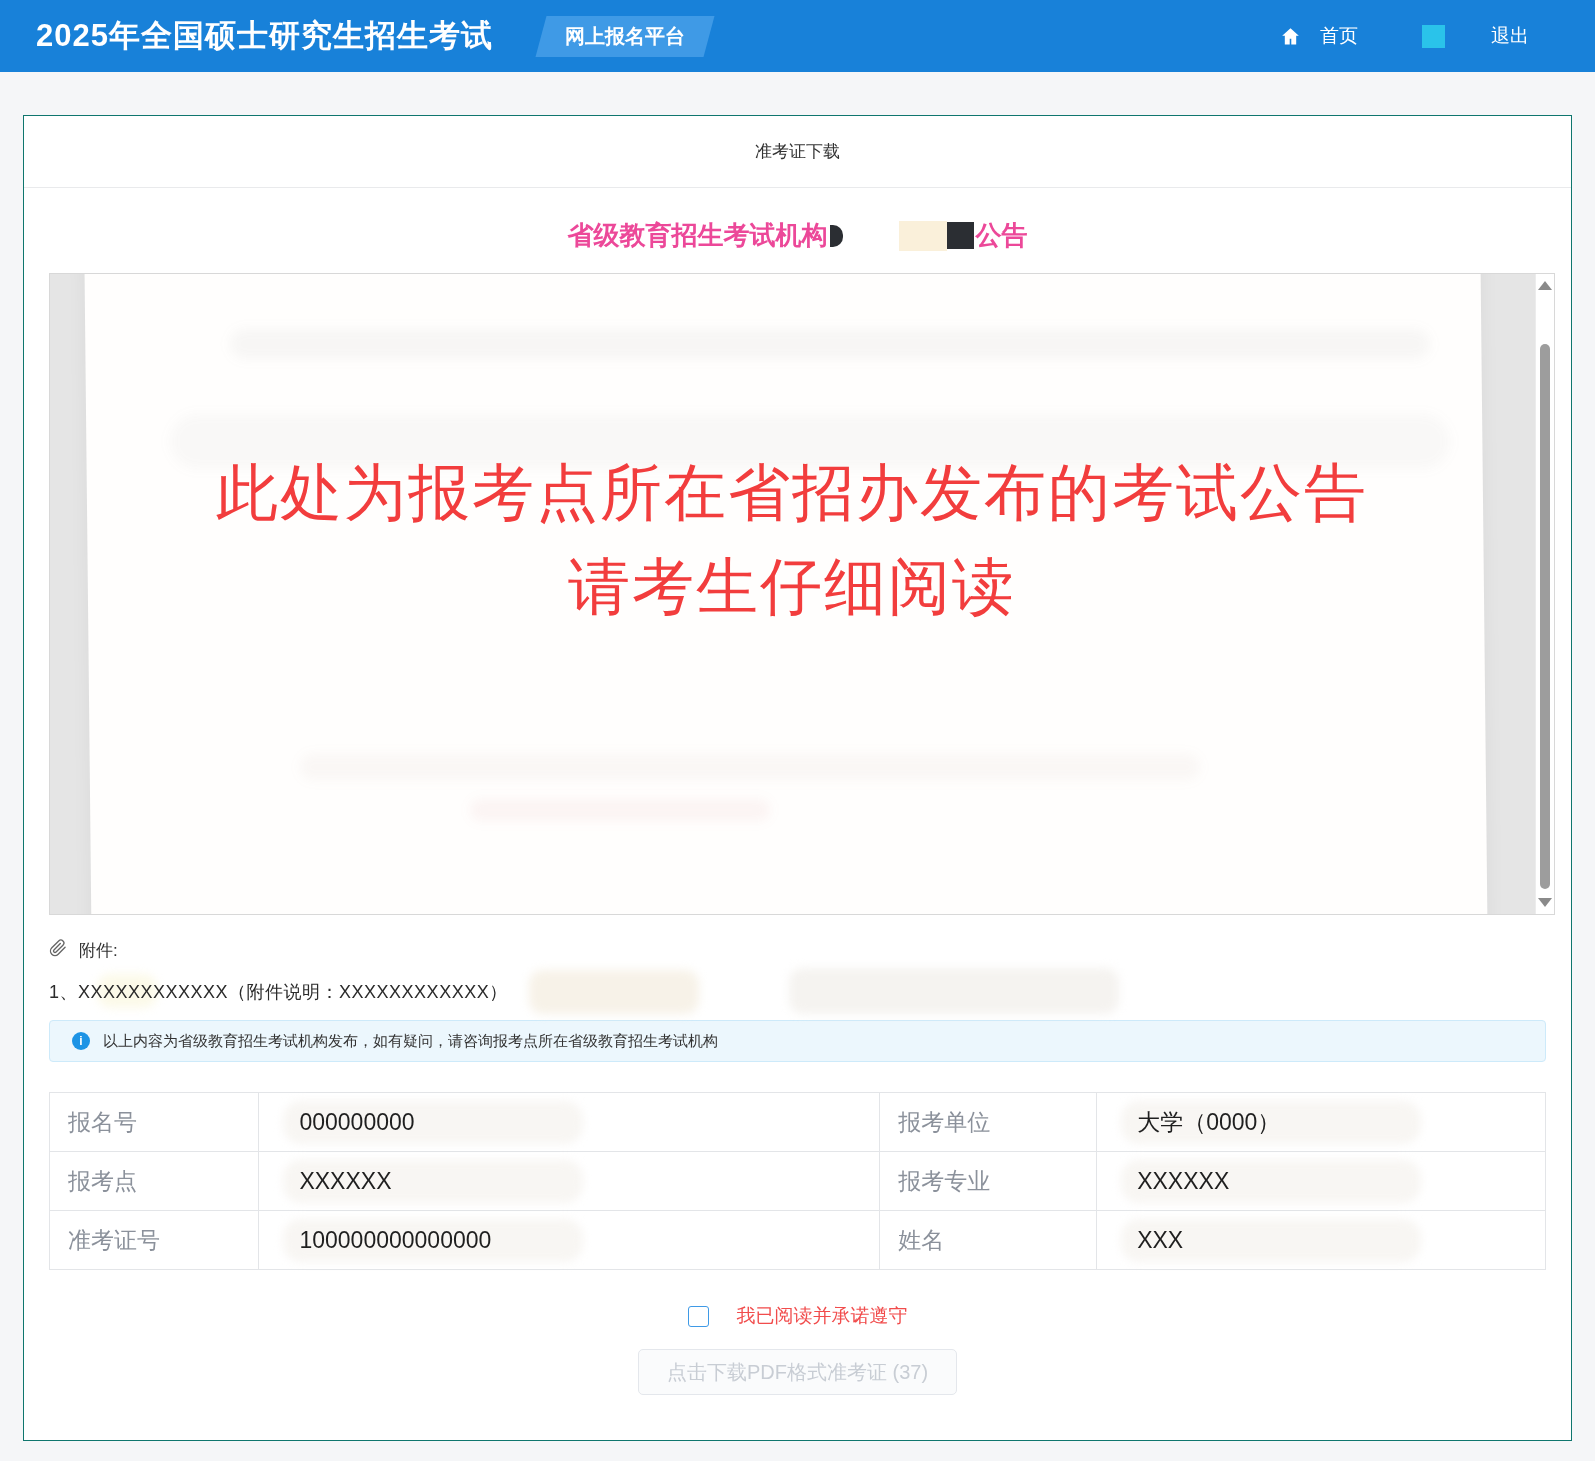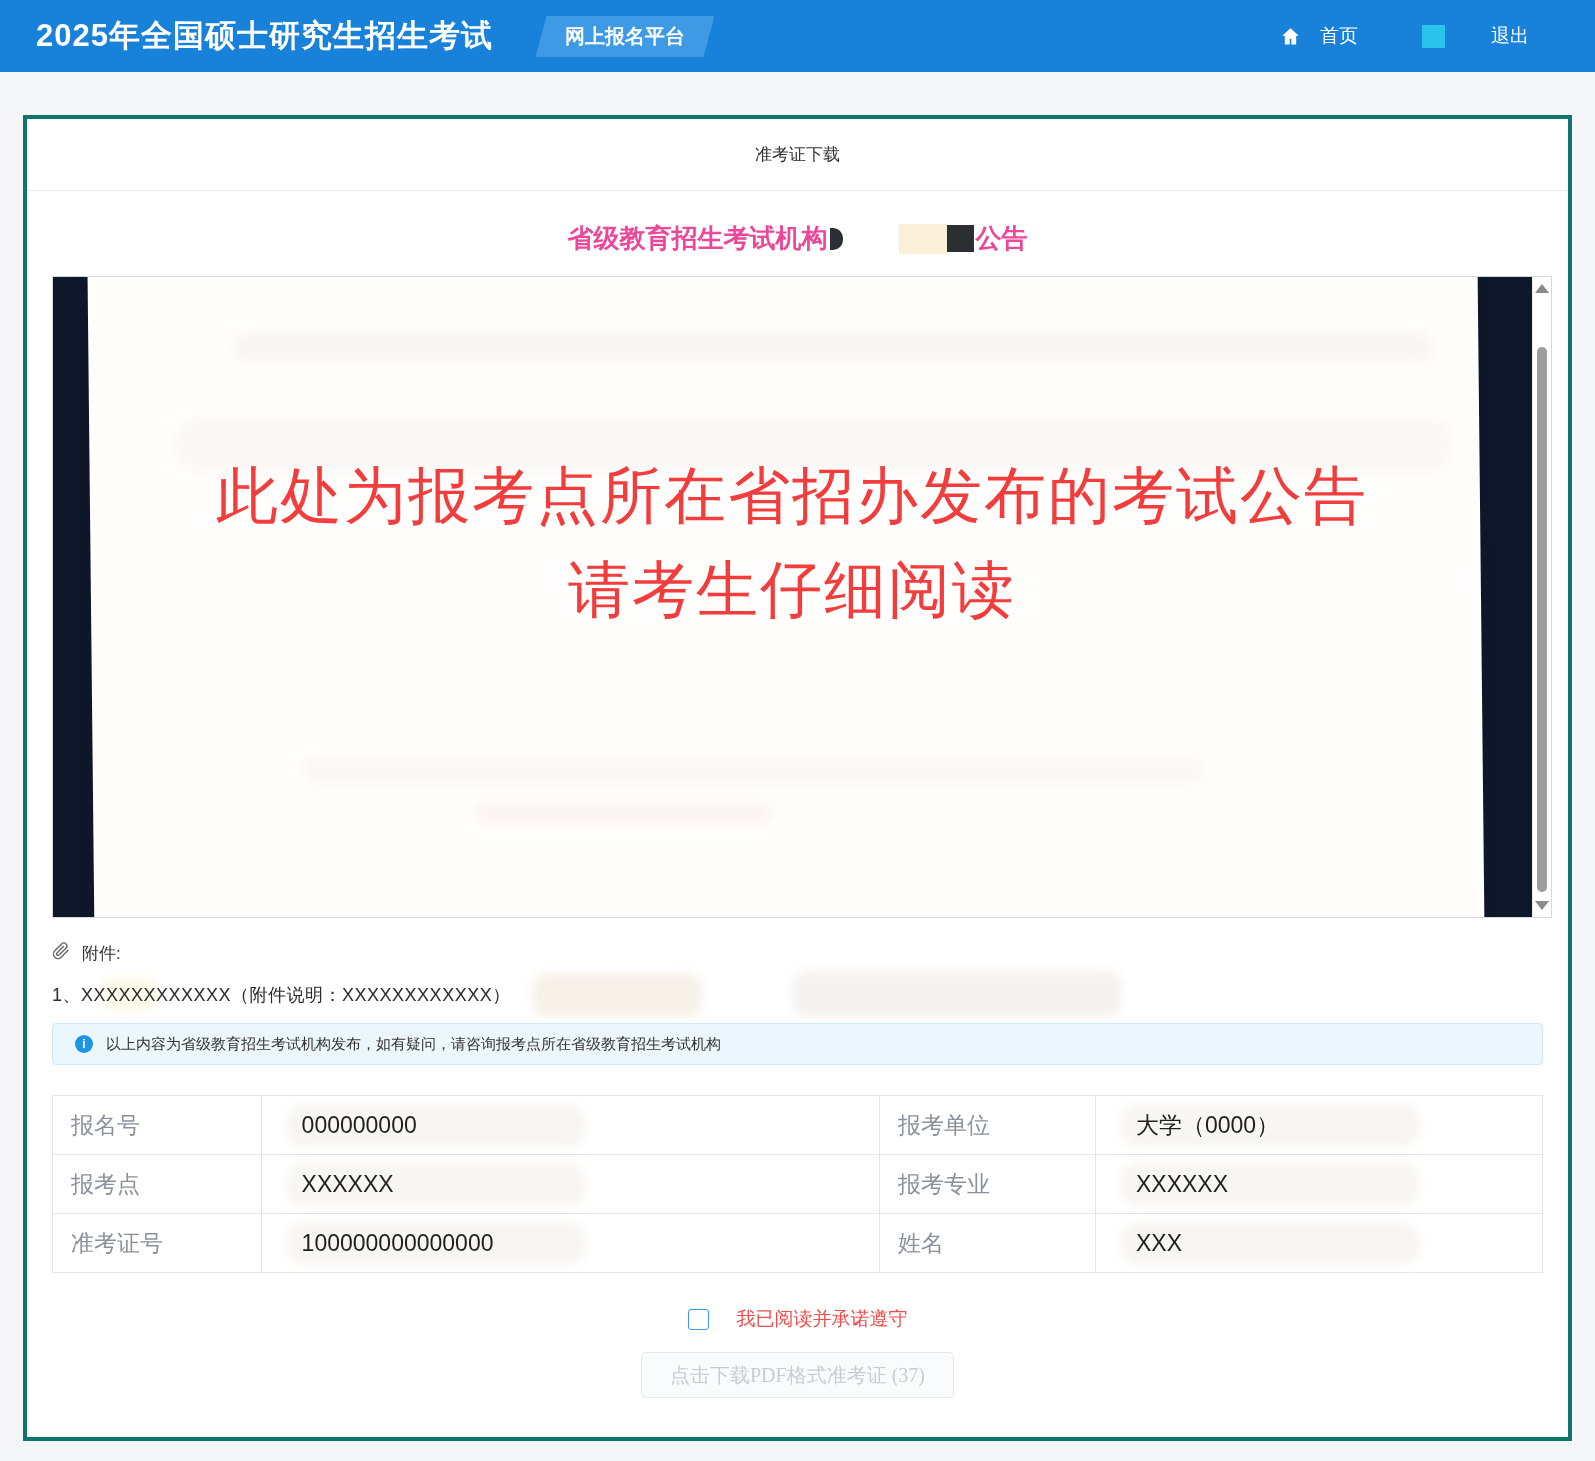--- a/index.html
+++ b/index.html
@@ -52,21 +52,21 @@
     width: 23px; height: 23px;
     background: #2ac3ea;
     margin-left: 64px;
   }
   .nav-logout { margin-left: 46px; cursor: pointer; padding-right: 30px; }
 
   
   .card {
     margin: 43px 23px 0 23px;
     background: #fff;
-    border: 4px solid #0f766e;
+    border: 1px solid #0f766e;
     min-height: 1326px;
   }
   .card-title-row {
     height: 72px;
     border-bottom: 1px solid #e9eaec;
     display: flex;
     align-items: center;
     justify-content: center;
     font-size: 17px;
     color: #333;
@@ -102,21 +102,21 @@
     background: #2b2e33;
     margin-right: 2px;
   }
 
   
   .notice-box {
     position: relative;
     margin: 20px 16px 0 25px;
     height: 642px;
     border: 1px solid #d8d8d8;
-    background: #0f172a;
+    background: #e5e5e5;
     overflow: hidden;
   }
   .scan-page {
     position: absolute;
     left: 38px; top: -30px; right: 70px; bottom: -40px;
     background: #fffefd;
     transform: rotate(-0.6deg);
     box-shadow: 0 0 20px rgba(0,0,0,0.05);
   }
   .scan-smudge {
@@ -280,21 +280,21 @@
   }
   .download-row {
     margin-top: 20px;
     display: flex;
     justify-content: center;
   }
   .download-btn {
     height: 46px;
     padding: 0 28px;
     font-size: 20px;
-    font-family: Liberation Serif, serif;
+    font-family: Liberation Sans, sans-serif;
     color: #c8cdd4;
     background: #fafbfc;
     border: 1px solid #e4e7ec;
     border-radius: 5px;
     cursor: not-allowed;
   }
 </style>
 </head>
 <body>
 

